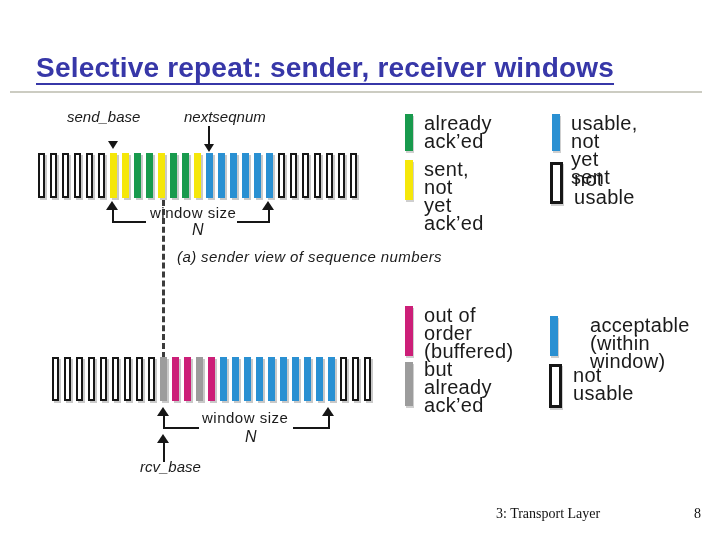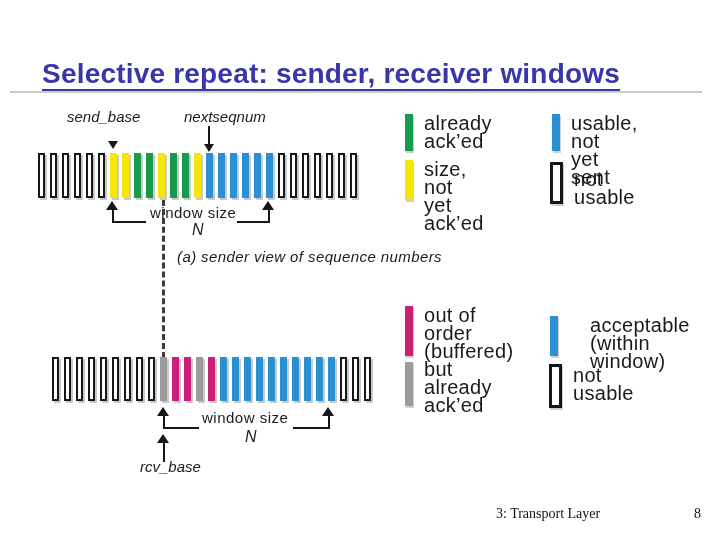--- a/index.html
+++ b/index.html
@@ -1,20 +1,20 @@
 <!DOCTYPE html>
 <html style="--c-title: #3737a8; --c-green: #189a4d; --c-yellow: #f5e70a; --c-blue: #2a90d2; --c-magenta: #cc1f78; --c-gray: #9c9c9c; --c-bar-border: #161616;"><head>
 <meta charset="utf-8">
 <style>
   html,body{margin:0;padding:0;background:#fff;}
   #slide{position:relative;width:720px;height:540px;background:#ffffff;overflow:hidden;
          font-family:"Liberation Sans",sans-serif;color:#1b1b1b;}
 
   
-  #title{position:absolute;left:30px;top:46px;margin:12px;font-size:28px;font-weight:bold;
+  #title{position:absolute;left:30px;top:46px;margin:6px;font-size:28px;font-weight:bold;
          color:var(--c-title);text-decoration:underline;text-decoration-thickness:2px;
          text-underline-offset:6px;text-decoration-skip-ink:none;letter-spacing:.2px;white-space:nowrap;}
   #top-rule{position:absolute;left:10px;top:91px;width:692px;height:2px;background:#ccccc2;}
 
   
   .diag-label{position:absolute;font-size:15px;white-space:nowrap;}
   .italic{font-style:italic;}
   .caption{position:absolute;font-size:15px;letter-spacing:.4px;white-space:nowrap;font-style:italic;}
 
   
@@ -136,21 +136,21 @@
         <div class="legend-text">already
 ack’ed</div>
       </div>
       <div class="legend-item pos-1">
         <div class="swatch blue"></div>
         <div class="legend-text">usable, not
 yet sent</div>
       </div>
       <div class="legend-item pos-2">
         <div class="swatch yellow"></div>
-        <div class="legend-text">size, not
+        <div class="legend-text">sent, not
 yet ack’ed</div>
       </div>
       <div class="legend-item pos-3">
         <div class="swatch white"></div>
         <div class="legend-text">not usable</div>
       </div>
     </div>
 
   <div id="receiver-bars" class="bars">
       <div class="bar white"></div>

